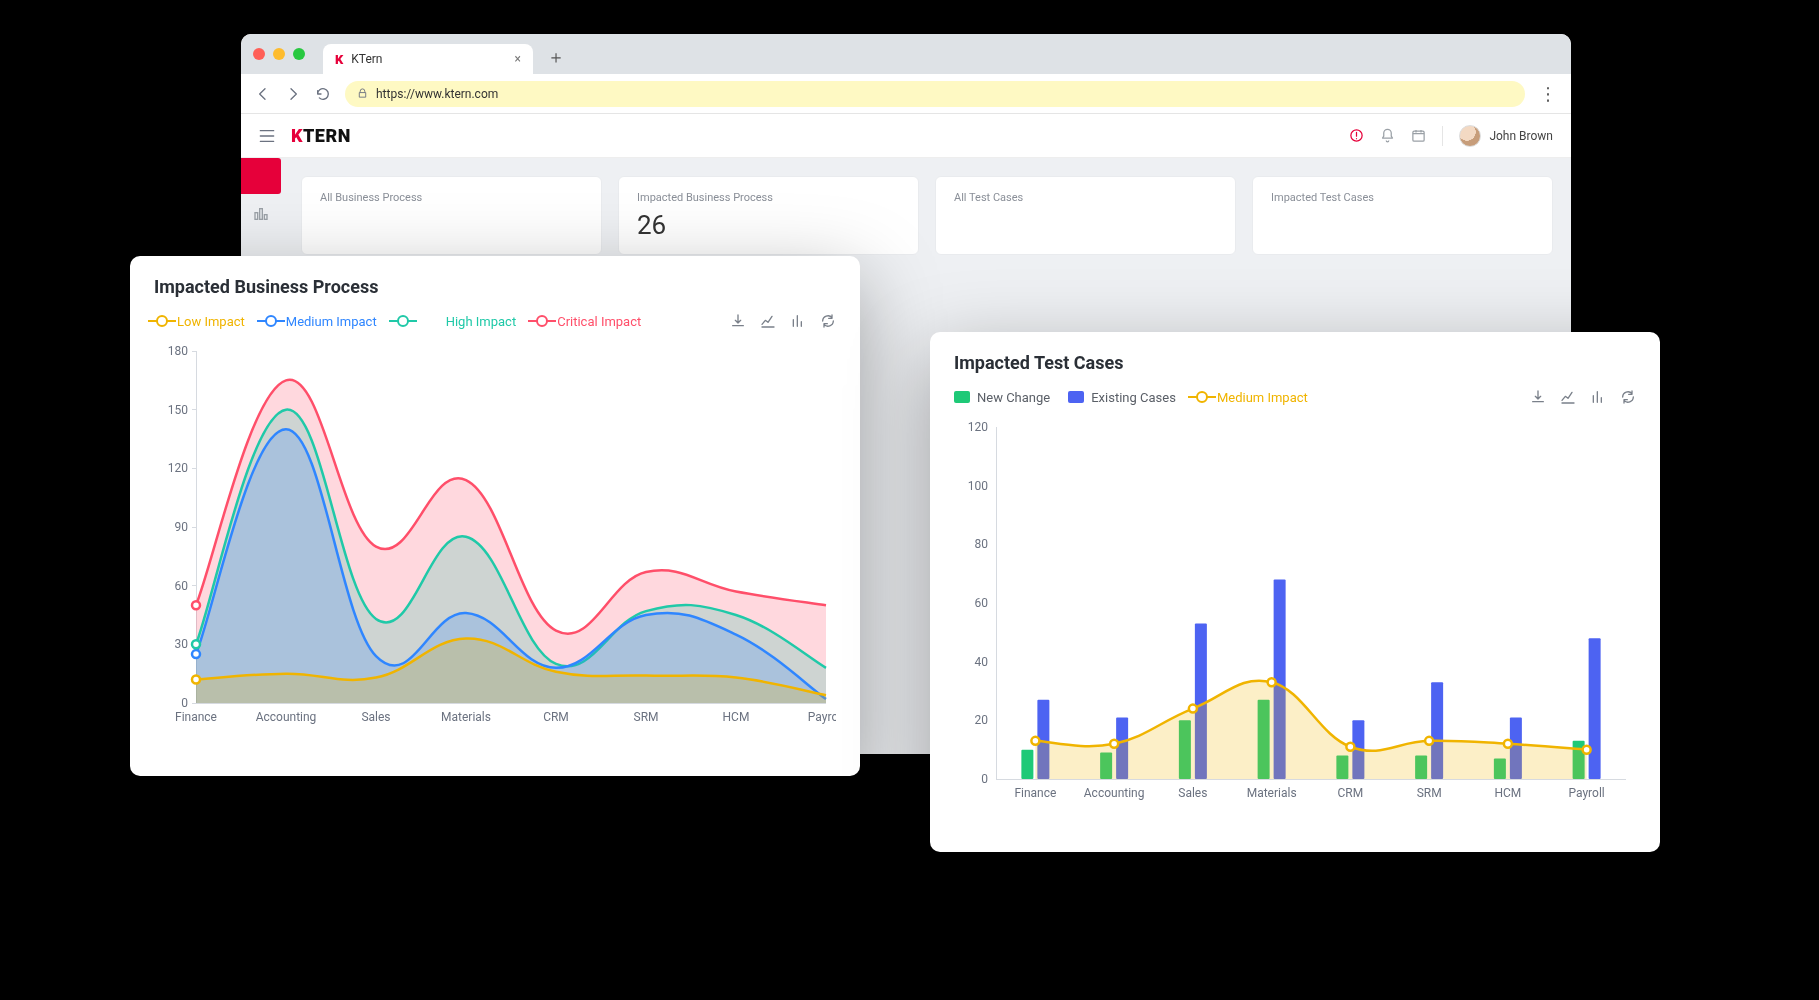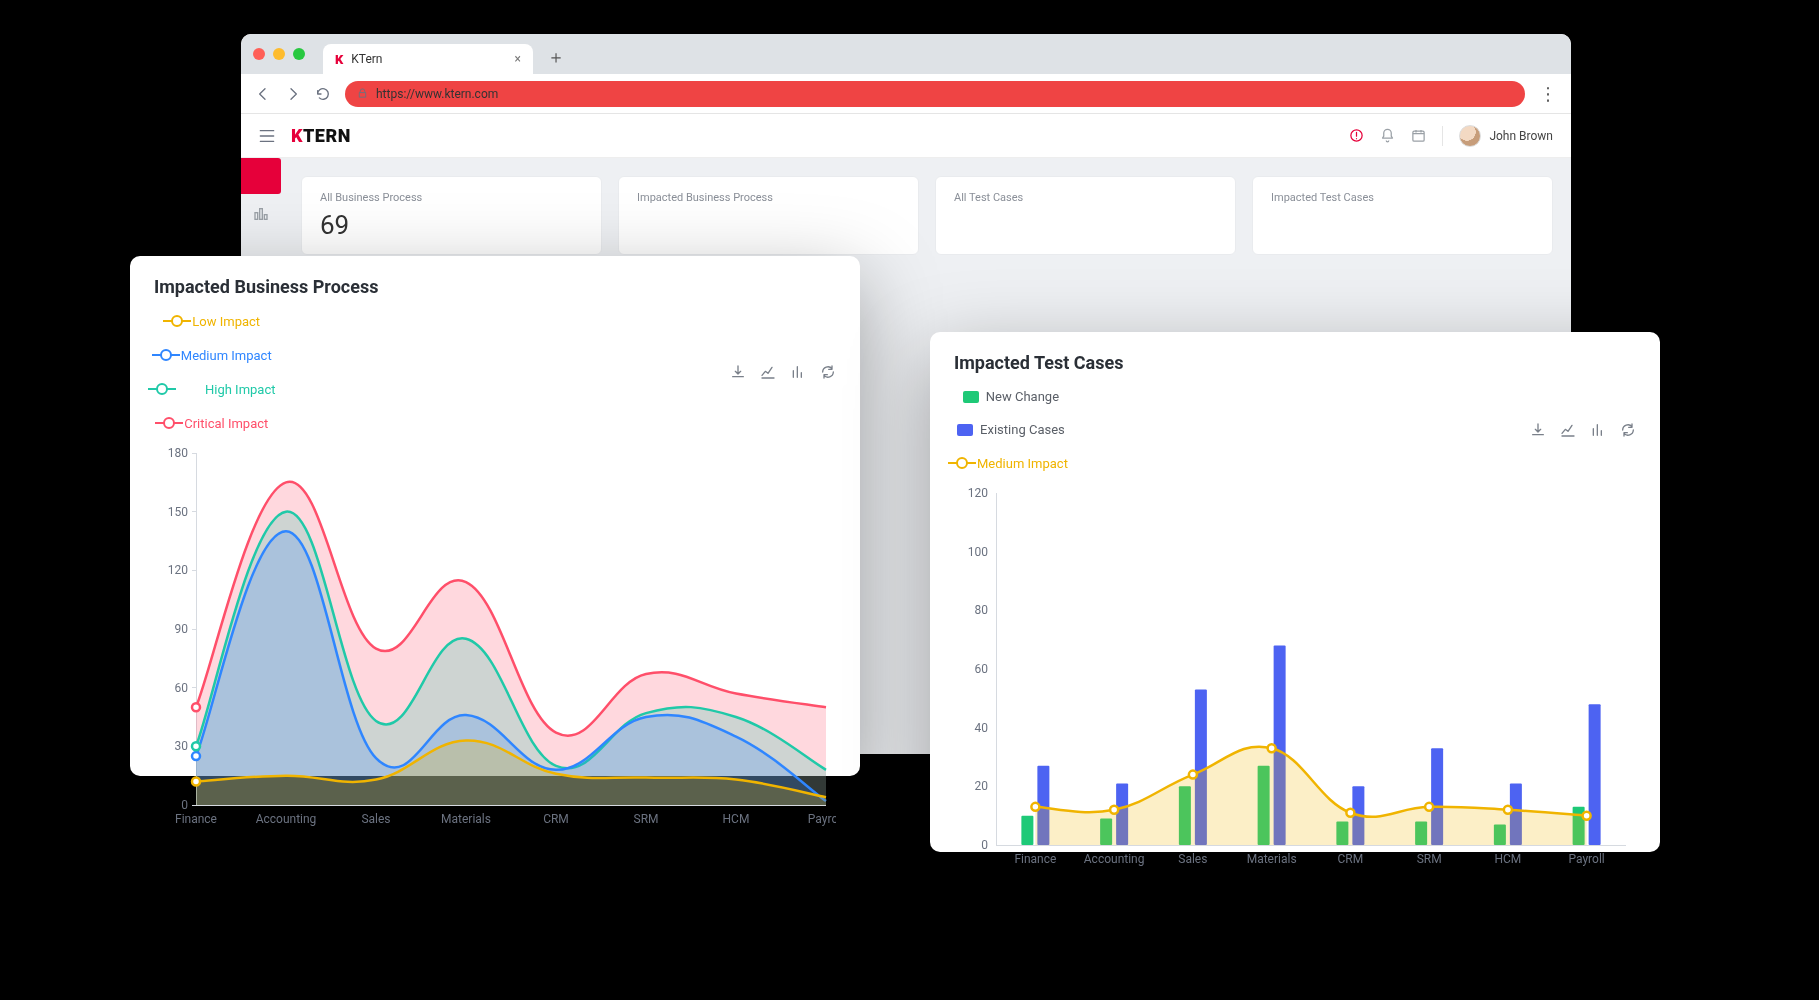--- a/index.html
+++ b/index.html
@@ -66,21 +66,21 @@
     align-items: center;
     gap: 14px;
     padding: 0 14px;
     font-size: 13px;
     color: #555;
   }
   .nav-btn { cursor: pointer; color: #6b7280; font-size: 15px; }
   .nav-btn svg { display:block; }
   .url-box {
     flex: 1;
-    background: #ef4444;
+    background: #fef9c3;
     border-radius: 14px;
     height: 26px;
     display: flex;
     align-items: center;
     gap: 8px;
     padding: 0 12px;
     font-size: 12px;
     color: #333;
   }
   .url-lock { color: #6b7280; font-size: 11px; }
@@ -133,21 +133,21 @@
     position: absolute;
     background: #fff;
     border-radius: 10px;
     box-shadow: 0 25px 80px rgba(0,0,0,0.35);
     padding: 20px 24px 18px 24px;
   }
   .chart-card.left { left: 130px; top: 256px; width: 730px; height: 520px; }
   .chart-card.right { left: 930px; top: 332px; width: 730px; height: 520px; }
   .chart-title { font-size: 18px; font-weight: 700; color: #2a2f36; margin-bottom: 16px; }
   .chart-toolbar { display:flex; align-items:center; justify-content:space-between; margin-bottom:12px; }
-  .legend { display:flex; align-items:center; gap:18px; font-size:13px; color:#5a5f67;flex-direction:column; }
+  .legend { display:flex; align-items:center; gap:18px; font-size:13px; color:#5a5f67; }
   .legend-item { display:flex; align-items:center; gap:7px; }
   .legend-marker { width:16px; height:16px; position:relative; }
   .legend-line { position:absolute; left:-6px; right:-6px; top:7px; height:2px; }
   .legend-ring { width:12px; height:12px; border-radius:50%; background:#fff; border:2px solid currentColor; position:absolute; left:2px; top:2px; }
   .legend-sq { width:16px; height:12px; border-radius:2px; }
   .legend-item.c-yellow { color:#f0b400; } .legend-item.c-yellow .legend-line { background:#f0b400; }
   .legend-item.c-blue   { color:#2f86ff; } .legend-item.c-blue .legend-line { background:#2f86ff; }
   .legend-item.c-teal   { color:#20c9a8;gap:35px; } .legend-item.c-teal .legend-line { background:#20c9a8; }
   .legend-item.c-red    { color:#ff4f6a; } .legend-item.c-red .legend-line { background:#ff4f6a; }
   .legend-sq.green { background:#1ec977; }
@@ -249,24 +249,24 @@
               <rect x="3" y="10" width="4" height="10" fill="none" stroke="currentColor" stroke-width="2"></rect>
               <rect x="10" y="4" width="4" height="16" fill="none" stroke="currentColor" stroke-width="2"></rect>
               <rect x="17" y="13" width="4" height="7" fill="none" stroke="currentColor" stroke-width="2"></rect>
             </svg>
         </div>
       </div>
 
       <div class="stats-row">
         <div class="stat-card">
           <div class="stat-label">All Business Process</div>
-          <div class="stat-value">69</div>
         </div>
         <div class="stat-card">
           <div class="stat-label">Impacted Business Process</div>
+          <div class="stat-value">26</div>
         </div>
         <div class="stat-card">
           <div class="stat-label">All Test Cases</div>
         </div>
         <div class="stat-card">
           <div class="stat-label">Impacted Test Cases</div>
         </div>
       </div>
     </div>
 

